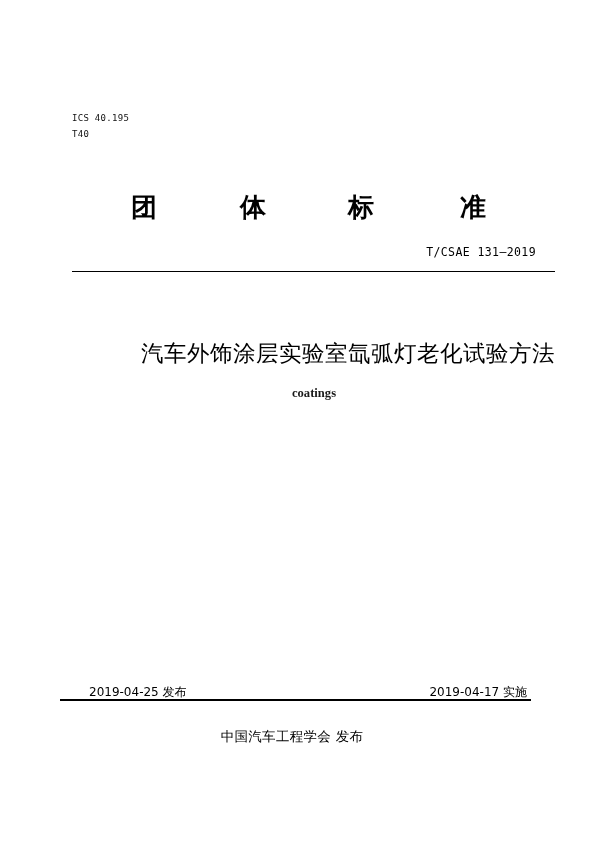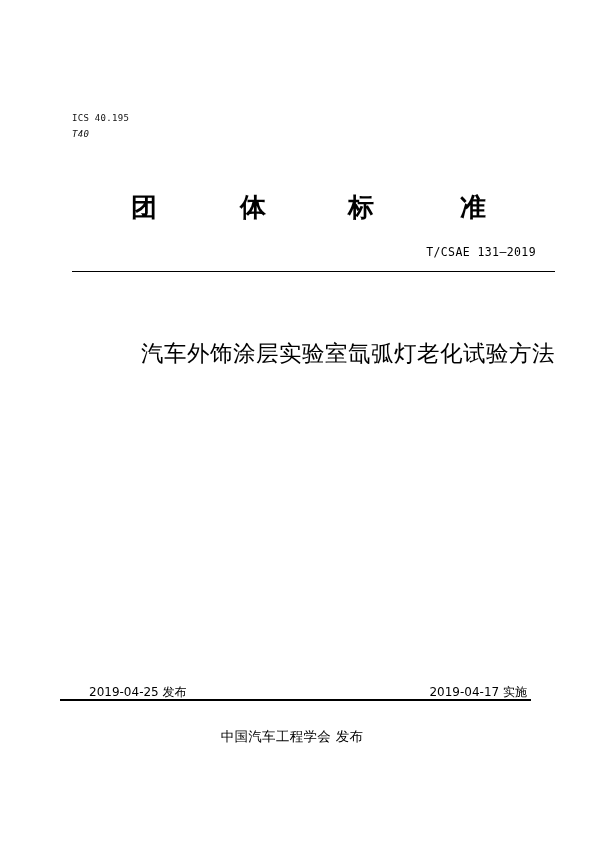--- a/index.html
+++ b/index.html
@@ -16,21 +16,21 @@
       font-family: "DejaVu Sans", sans-serif;
     }
     .abs { position: absolute; }
     .meta {
       font-family: "DejaVu Sans Mono", "Liberation Mono", monospace;
       font-size: 9px;
       letter-spacing: 0.3px;
       color: #111;
     }
     #ics { left: 72px; top: 113px; }
-    #clc { left: 72px; top: 129px; font-style: italic; }
+    #clc { left: 72px; top: 129px; }
 
     #std-type {
       left: 0; top: 192px; width: 600px;
       display: flex;
       justify-content: flex-start;
     }
     #std-type span {
       position: absolute;
       font-size: 26px;
       font-family: "DejaVu Sans", sans-serif;
@@ -105,19 +105,20 @@
   <span id="std-c2">标</span>
   <span id="std-c3">准</span>
 </div>
 
 <div class="abs" id="std-number">T/CSAE 131—2019</div>
 <div class="abs" id="rule-top"></div>
 
 <div class="abs" id="title-cn">汽车外饰涂层实验室氙弧灯老化试验方法</div>
 
 <div class="abs" id="title-en">
+  <div>coatings</div>
 </div>
 
 <div class="abs" id="date-publish">2019-04-25 发布</div>
 <div class="abs" id="date-implement">2019-04-17 实施</div>
 <div class="abs" id="rule-bottom"></div>
 
 <div class="abs" id="publisher">中国汽车工程学会 发布</div>
 
 </body></html>

